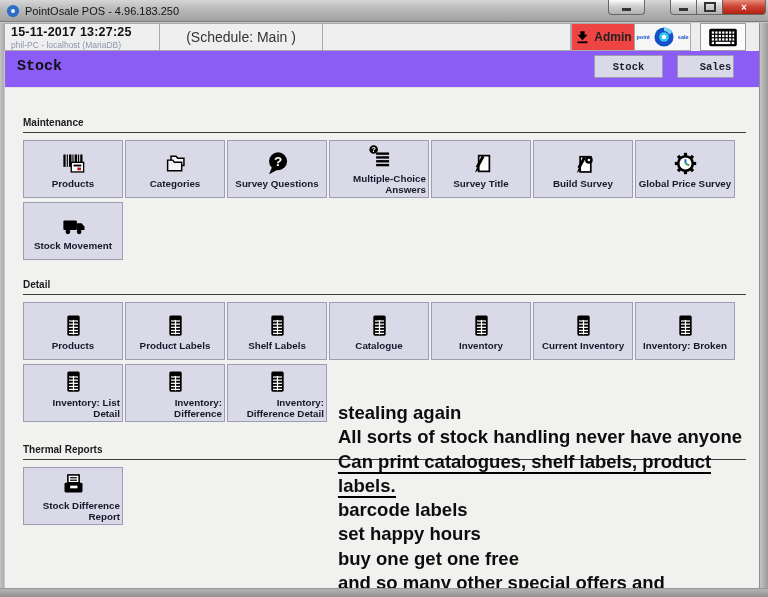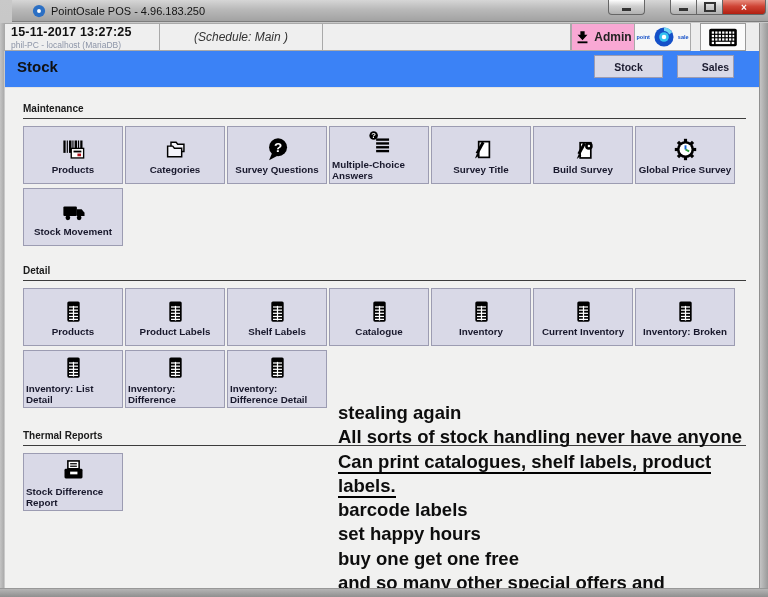--- a/index.html
+++ b/index.html
@@ -4,24 +4,24 @@
 <style>
   html,body{margin:0;padding:0;}
   body{
     width:768px;height:597px;overflow:hidden;
     font-family:"Liberation Sans",sans-serif;background:#8a8a8a;
     -webkit-font-smoothing:antialiased;
   }
   .window{position:relative;width:768px;height:597px;background:linear-gradient(#c9c9c9,#a8a8a8);}
   
   .titlebar{
-    position:absolute;top:0;left:12px;right:0;height:22px;
+    position:absolute;top:0;left:0;right:0;height:22px;
     background:linear-gradient(#d6d6d6,#b9b9b9 45%,#a2a2a2);
     border-bottom:1px solid #7d7d7d;
-    display:flex;align-items:center;padding-left:20px;box-sizing:border-box;
+    display:flex;align-items:center;padding-left:6px;box-sizing:border-box;
   }
   .app-icon{width:14px;height:14px;margin-right:5px;display:inline-flex;}
   .title-text{font-size:11px;color:#141414;}
   .win-controls{position:absolute;right:2px;top:0;height:18px;display:flex;align-items:flex-start;}
   .wbtn{
     height:15px;display:inline-flex;align-items:center;justify-content:center;
     border:1px solid #666;border-top:none;border-radius:0 0 4px 4px;
     background:linear-gradient(#fdfdfd,#cfcfcf 45%,#b2b2b2);
     color:#333;font-size:10px;font-weight:bold;cursor:default;box-sizing:border-box;
   }
@@ -37,63 +37,63 @@
   
   .header{
     position:absolute;top:23px;left:4px;right:8px;height:28px;
     background:#ededed;display:flex;align-items:stretch;
   }
   .hcell{border:1px solid #a9a9a9;background:#efefef;box-sizing:border-box;}
   .c-datetime{width:156px;padding:1px 4px 0 6px;}
   .c-datetime .dt{font-size:12.5px;font-weight:bold;color:#111;letter-spacing:.2px;}
   .c-datetime .host{font-size:8.5px;color:#8d95a8;margin-top:1px;}
   .c-schedule{width:163px;border-left:none;display:flex;align-items:center;justify-content:center;
-    font-size:12px;color:#333;font-style:italic;}
+    font-size:14px;color:#333;}
   .c-spacer{flex:1;border-left:none;}
   .c-admin{width:64px;display:flex;align-items:center;justify-content:center;gap:3px;
-    font-size:12px;font-weight:bold;color:#222;background:#f9a8d4;}
+    font-size:12px;font-weight:bold;color:#222;background:#ef4444;}
   .c-admin svg{width:17px;height:17px;}
   .c-logo{width:56px;border-left:none;background:#f6f6f6;display:flex;align-items:center;justify-content:center;gap:1px;}
   .c-logo .lg-txt{font-size:5.5px;font-weight:bold;color:#1450c8;}
   .kb-btn{width:44px;margin-left:9px;margin-right:14px;background:#fbfbfb;border:1px solid #9a9a9a;
     display:flex;align-items:center;justify-content:center;}
   .kb-btn svg{width:30px;height:19px;}
   
   .content{
     position:absolute;top:51px;left:4px;right:8px;bottom:8px;
     background:#f1f1f0;border-left:1px solid #c9c9c9;overflow:hidden;
   }
-  .page-head{position:relative;height:36px;background:#3b82f6;border-bottom:1px solid #e3e3e3;}
+  .page-head{position:relative;height:36px;background:#8b5cf6;border-bottom:1px solid #e3e3e3;font-family:Liberation Mono, monospace;}
   .page-title{margin:0;padding:7px 0 0 12px;font-size:15px;font-weight:bold;color:#111;}
   .nav-btn{
     position:absolute;top:4px;height:23px;box-sizing:border-box;
     background:#d9d9e7;border:1px solid #9c9cb2;
     font-size:10.5px;font-weight:bold;color:#1c1c30;
     display:flex;align-items:center;justify-content:center;cursor:default;
   }
   .nav-btn.stock{right:97px;width:69px;}
   .nav-btn.sales{right:26px;width:57px;padding-left:20px;}
   .section{margin:0 14px 0 18px;}
-  .sec-maintenance{margin-top:10px;}
+  .sec-maintenance{margin-top:24px;}
   .sec-reports{margin-top:14px;}
   .sec-thermal{margin-top:17px;}
   .sec-head{border-bottom:1px solid #3c3c3c;padding-bottom:2px;}
   .sec-label{font-size:10px;font-weight:bold;color:#1a1a1a;}
   .sec-rows{padding-top:7px;}
   .tile-row{display:flex;gap:2px;margin-bottom:4px;}
   .tile{
     width:100px;height:58px;box-sizing:border-box;flex:0 0 auto;
     background:#d9d9e7;border:1px solid #9c9cb2;
     display:flex;flex-direction:column;align-items:center;justify-content:center;
     cursor:default;padding:2px;
   }
   .tile-icon{display:flex;align-items:center;justify-content:center;height:28px;}
   .tile-icon svg{width:27px;height:27px;}
   .tile-label{
-    font-size:9.8px;font-weight:bold;color:#18182c;text-align:left;line-height:11px;
+    font-size:9.8px;font-weight:bold;color:#18182c;text-align:right;line-height:11px;
     margin-top:1px;
   }
   
   .notes{
     position:absolute;left:333px;top:350px;width:430px;
     font-size:18.5px;font-weight:bold;color:#0d0d0d;line-height:24.3px;
   }
   .note-line span{display:inline;}
   .note-line.u span{border-bottom:2px solid #000;}
   

